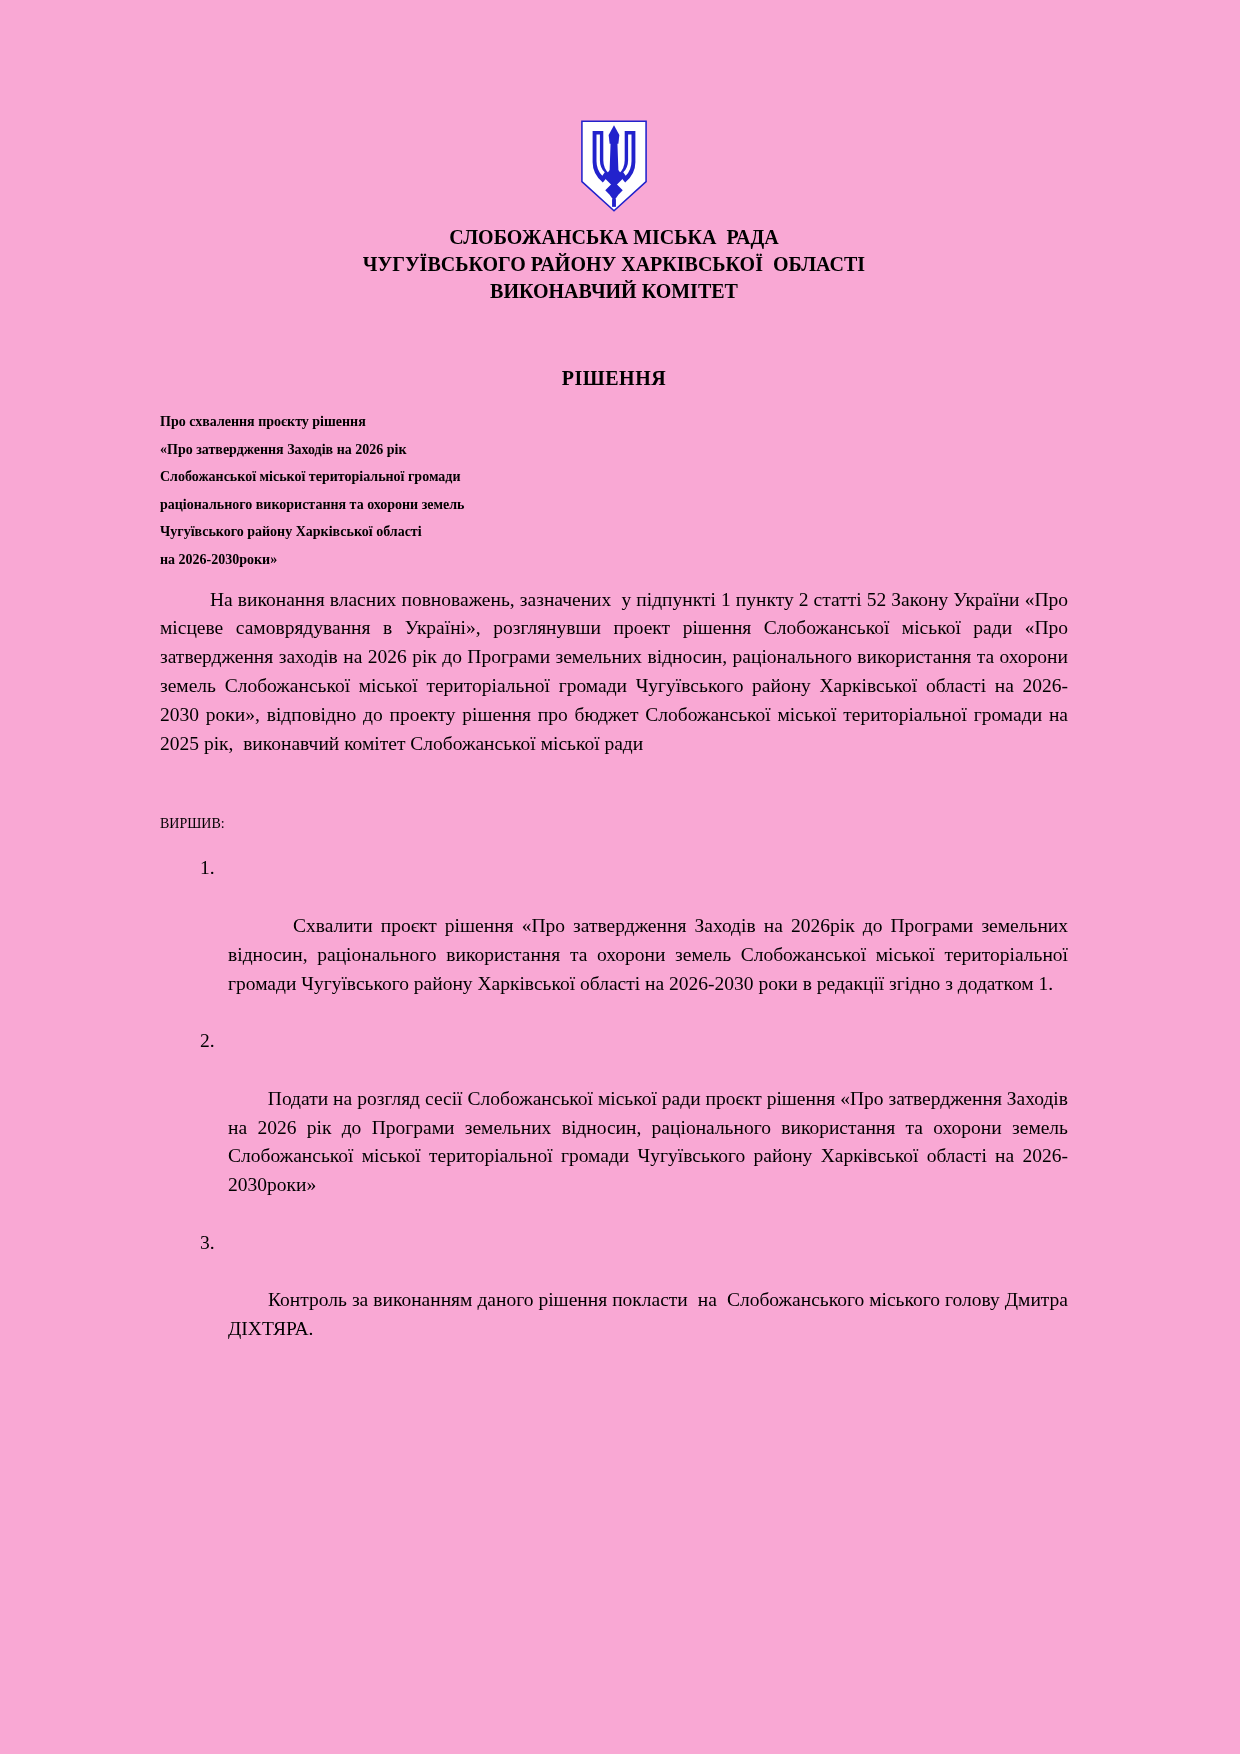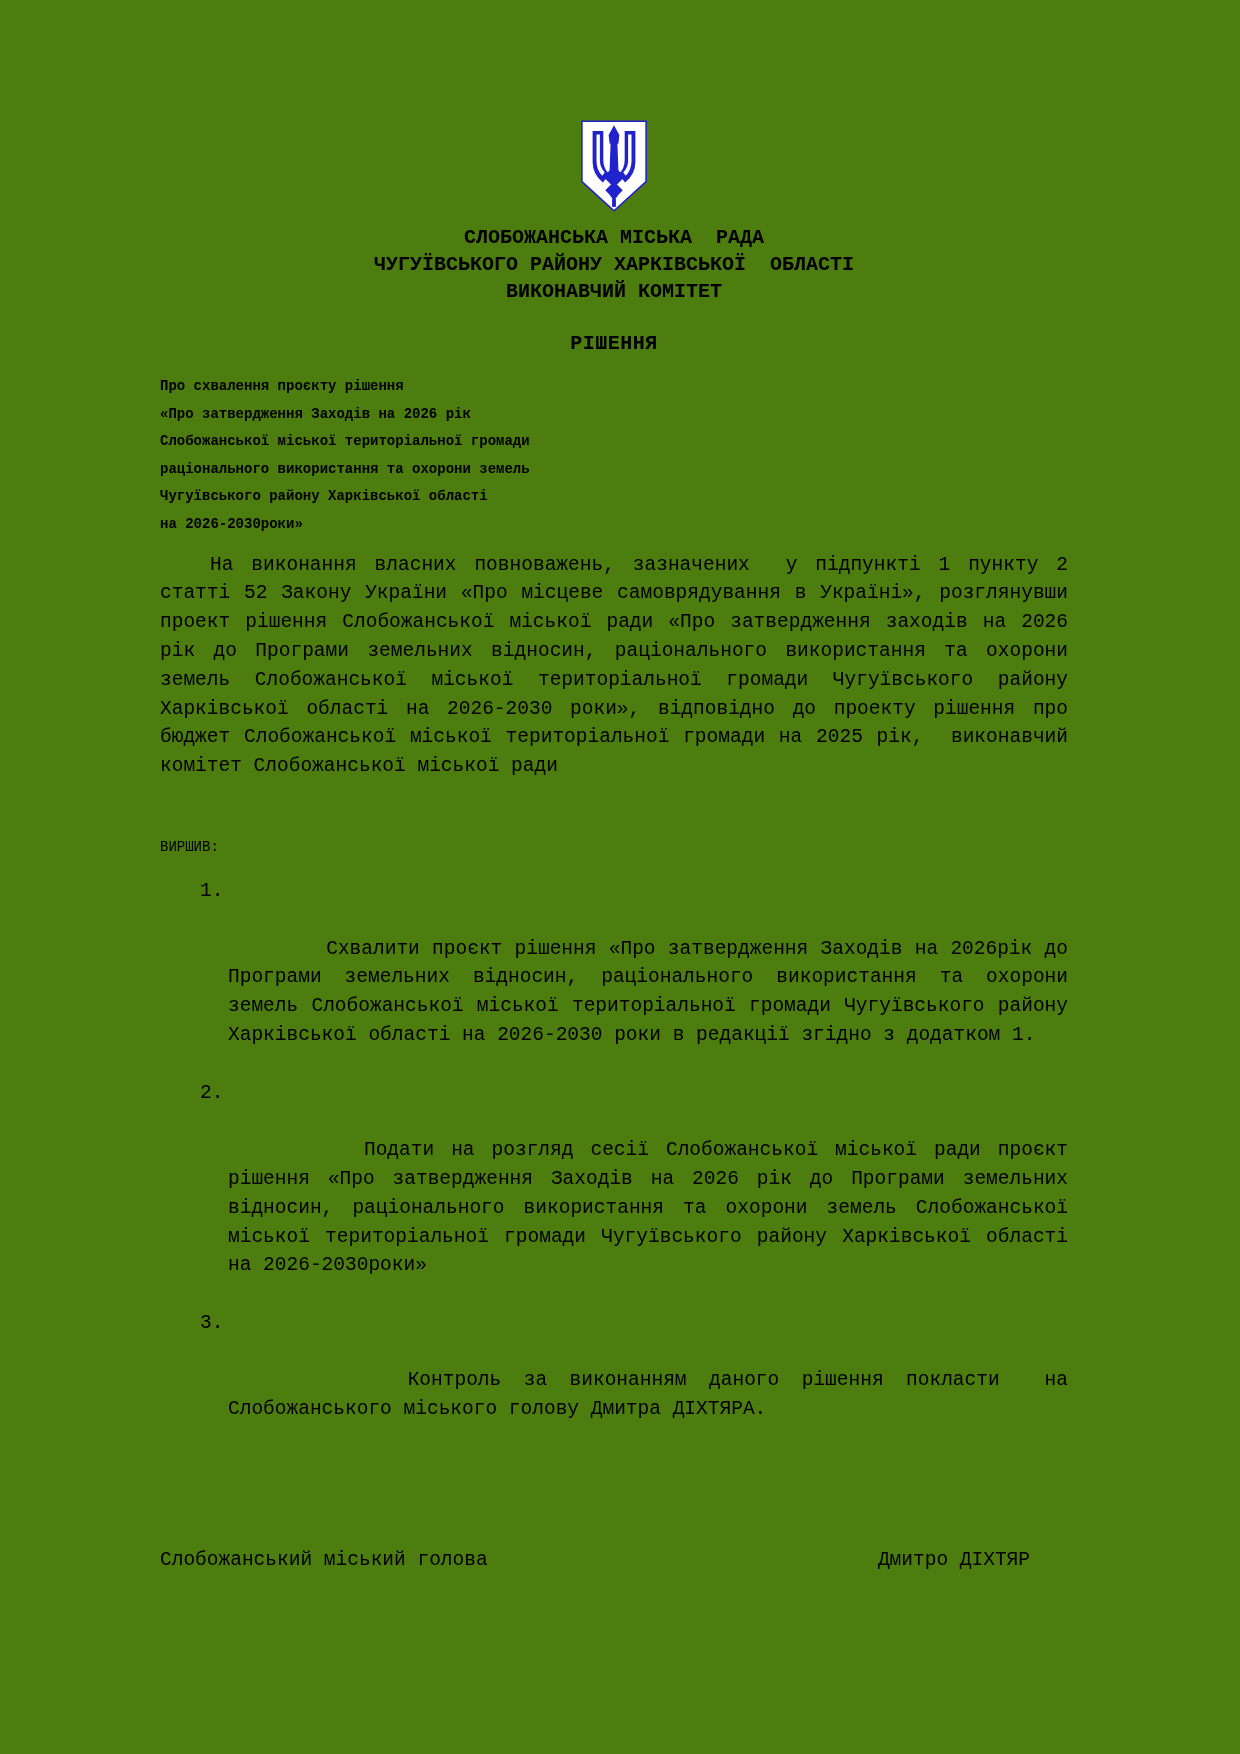--- a/index.html
+++ b/index.html
@@ -1,24 +1,24 @@
 <!DOCTYPE html>
 <html lang="uk" style="--accent: #2222cc;"><head>
 <meta charset="utf-8">
 <style>
   html,body{margin:0;padding:0;background:#e9e9e9;}
   .page{
-    width:1240px;height:1754px;background:#4d7c0f;position:relative;
+    width:1240px;height:1754px;background:#f9a8d4;position:relative;
     margin:0 auto;overflow:hidden;
-    font-family:Liberation Mono, monospace;color:#000;
+    font-family:Liberation Serif, serif;color:#000;
   }
   .content{position:absolute;left:160px;width:908px;top:0;}
   .emblem-wrap{margin:118px auto 0;width:70px;height:98px;display:block;}
   .org{ text-align:center;font-weight:bold;font-size:20px;line-height:27px;margin-top:8px;white-space:pre-wrap;}
-  .doc-type{text-align:center;font-weight:bold;font-size:20px;margin-top:27px;letter-spacing:.5px;}
+  .doc-type{text-align:center;font-weight:bold;font-size:20px;margin-top:62px;letter-spacing:.5px;}
   .date-row{position:relative;margin-top:34px;font-size:19.5px;height:26px;}
   .date-row .left{position:absolute;left:0;top:0;}
   .date-row .center{position:absolute;left:0;right:0;text-align:center;top:0;}
   .date-row .right{position:absolute;right:83px;top:0;}
   .subject{font-weight:bold;font-size:14px;line-height:27.6px;margin-top:18px;}
   .body-par{margin-top:12px;text-align:justify;text-indent:50px;font-size:19.5px;line-height:28.8px;white-space:pre-wrap;}
   .resolved{margin-top:58px;font-size:14px;}
   ol.decision-list{margin:22px 0 0 0;padding:0;list-style:none;counter-reset:item;}
   ol.decision-list li{
     position:relative;padding-left:68px;text-align:justify;
@@ -81,19 +81,15 @@
       <li>
         <span class="num">2.</span>
         <span>Подати на розгляд сесії Слобожанської міської ради проєкт рішення «Про затвердження Заходів на 2026 рік до Програми земельних відносин, раціонального використання та охорони земель Слобожанської міської територіальної громади Чугуївського району Харківської області на 2026-2030роки»</span>
       </li>
       <li>
         <span class="num">3.</span>
         <span>Контроль за виконанням даного рішення покласти  на  Слобожанського міського голову Дмитра ДІХТЯРА.</span>
       </li>
     </ol>
 
-    <div class="signature-row">
-      <span class="title">Слобожанський міський голова</span>
-      <span class="name">Дмитро ДІХТЯР</span>
-    </div>
 
   </div>
 </div>
 
 </body></html>

